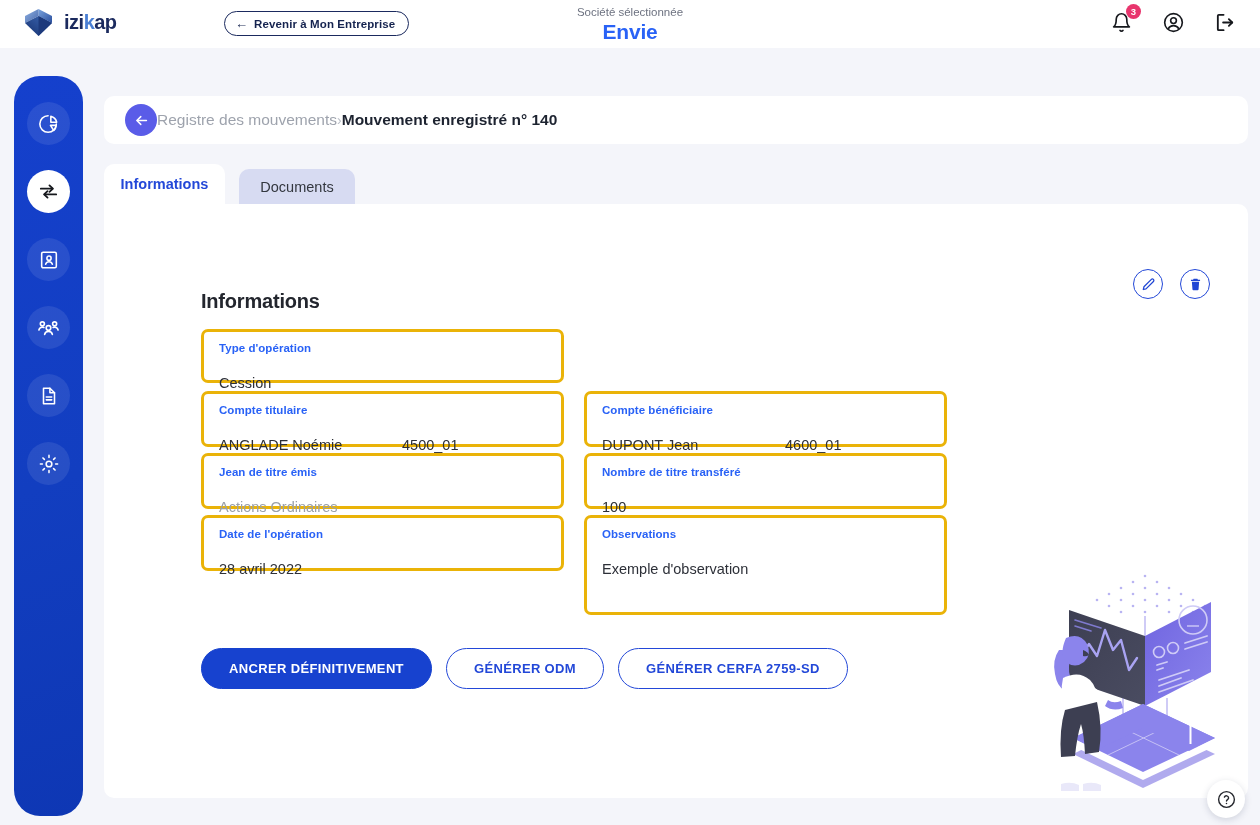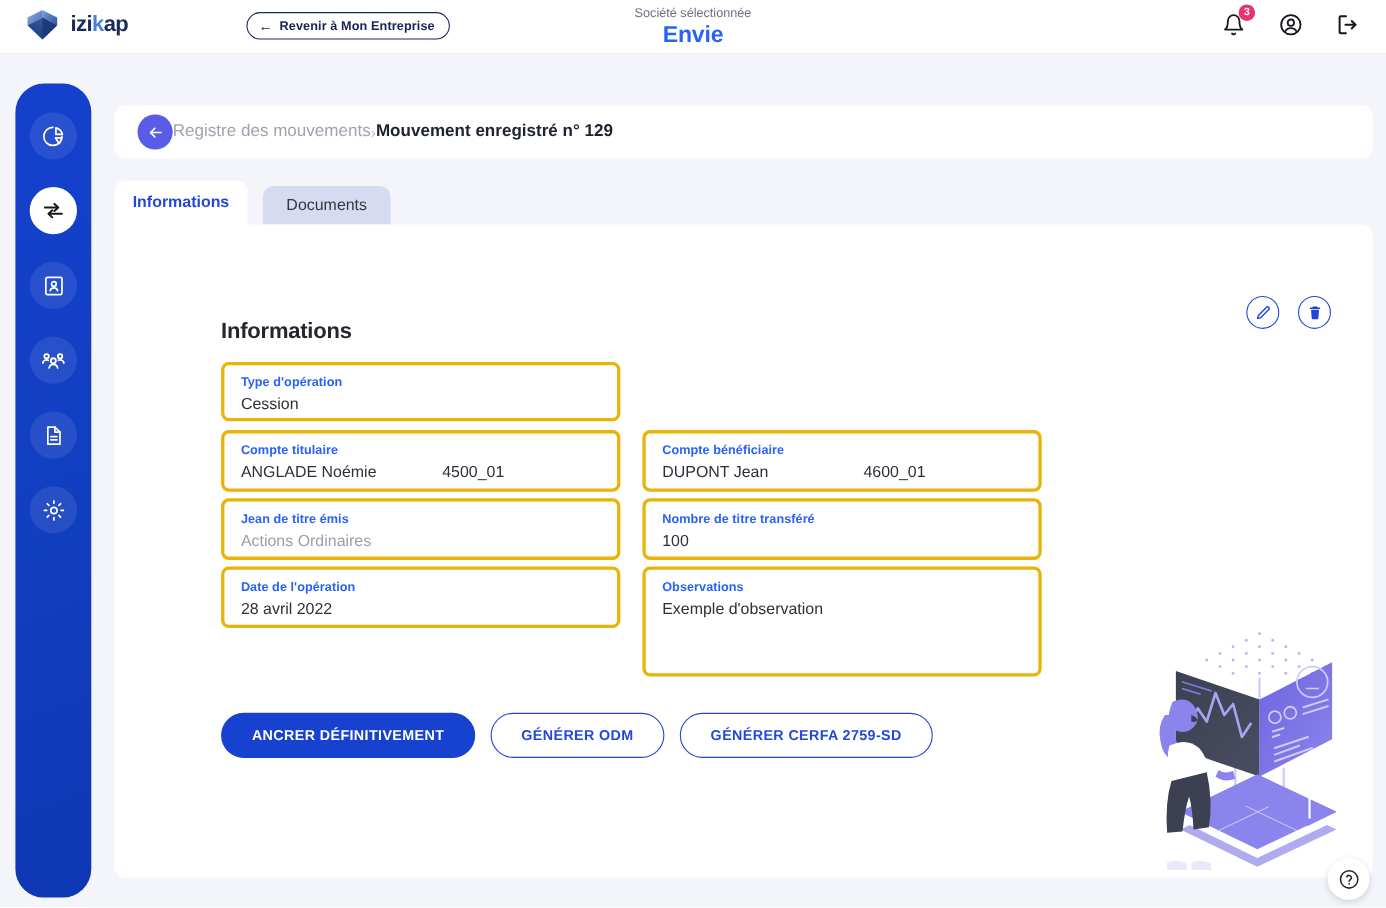--- a/index.html
+++ b/index.html
@@ -108,21 +108,21 @@
     position:absolute; left:97px; top:86px;
     font-size:20px; font-weight:700; color:#23262e; letter-spacing:-0.2px;
   }
 
   .field {
     position:absolute;
     border:3px solid #eab308; border-radius:7px;
     background:#fff; padding:9px 15px 11px 15px;
   }
   .f-label { font-size:11.5px; font-weight:700; color:#2962f6; line-height:15px; letter-spacing:0.05px; }
-  .f-value { font-size:14.5px; color:#2d3038; line-height:21px; margin-top:2px; }
+  .f-value { font-size:14.5px; color:#2d3038; line-height:21px; margin-top:17px; }
   .f-value.muted { color:#9aa0a8; }
   .f-row { display:flex;gap:28px; }
   .f-row .v1 { width:155px; }
 
   .btn-row { position:absolute; left:97px; top:444px; display:flex; gap:14px; }
   .btn {
     height:41px; border-radius:22px; display:flex; align-items:center; justify-content:center;
     font-size:13px; font-weight:700; letter-spacing:0.35px; cursor:pointer; white-space:nowrap;
   }
   .btn.primary { background:#1742cf; color:#fff; border:1.5px solid #1742cf; padding:0 27px; }
@@ -260,21 +260,21 @@
 
     <div class="breadcrumb-card">
       <div class="back-circle">
         <svg width="17" height="17" viewBox="0 0 24 24" fill="none" stroke="#ffffff" stroke-width="2.1" stroke-linecap="round" stroke-linejoin="round">
           <path d="M19 12H6"></path>
             <path d="M11 6.5 5.5 12 11 17.5"></path>
         </svg>
       </div>
       <span class="crumb-prev">Registre des mouvements</span>
       <span class="crumb-sep">›</span>
-      <span class="crumb-cur">Mouvement enregistré n° 129</span>
+      <span class="crumb-cur">Mouvement enregistré n° 140</span>
     </div>
 
     <div class="tabs">
       <div class="tab active">Informations</div>
       <div class="tab inactive">Documents</div>
     </div>
 
     <div class="panel">
 
       <div class="action-icons">

